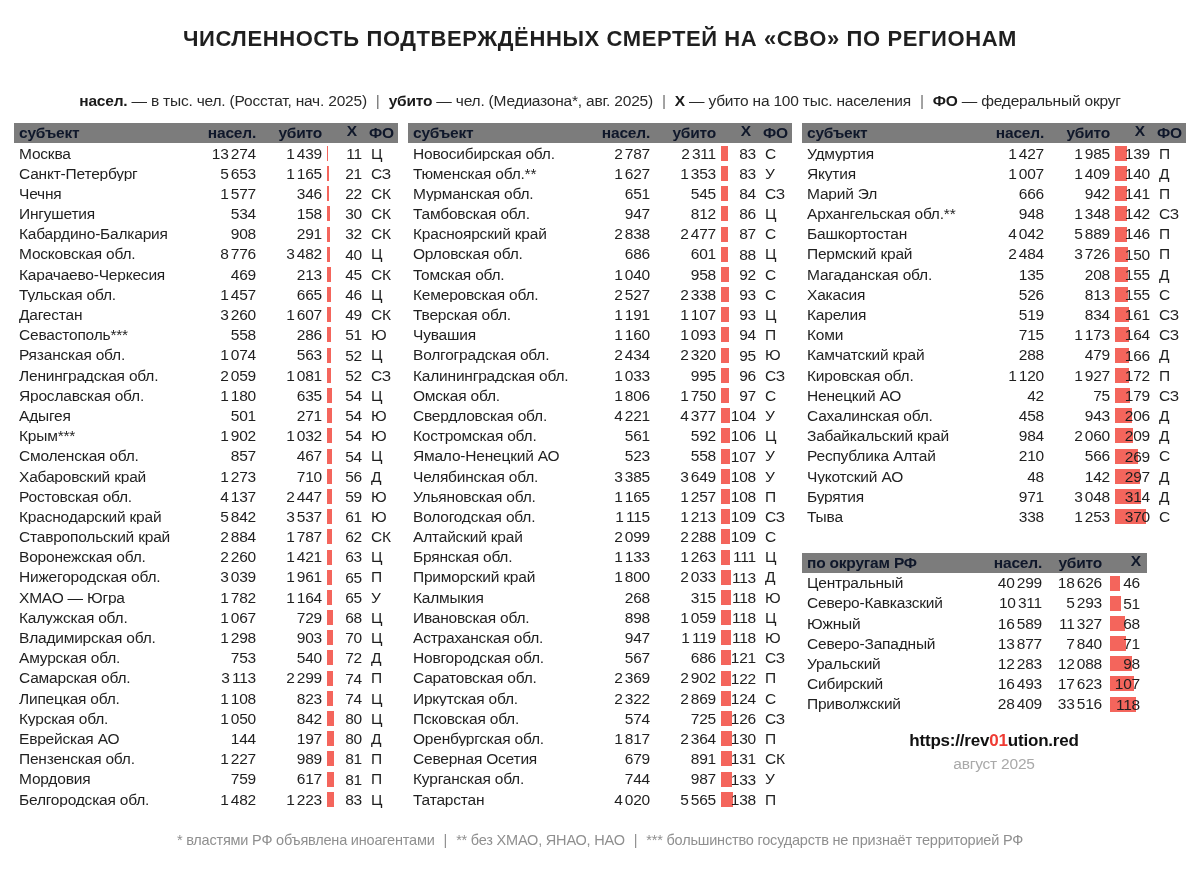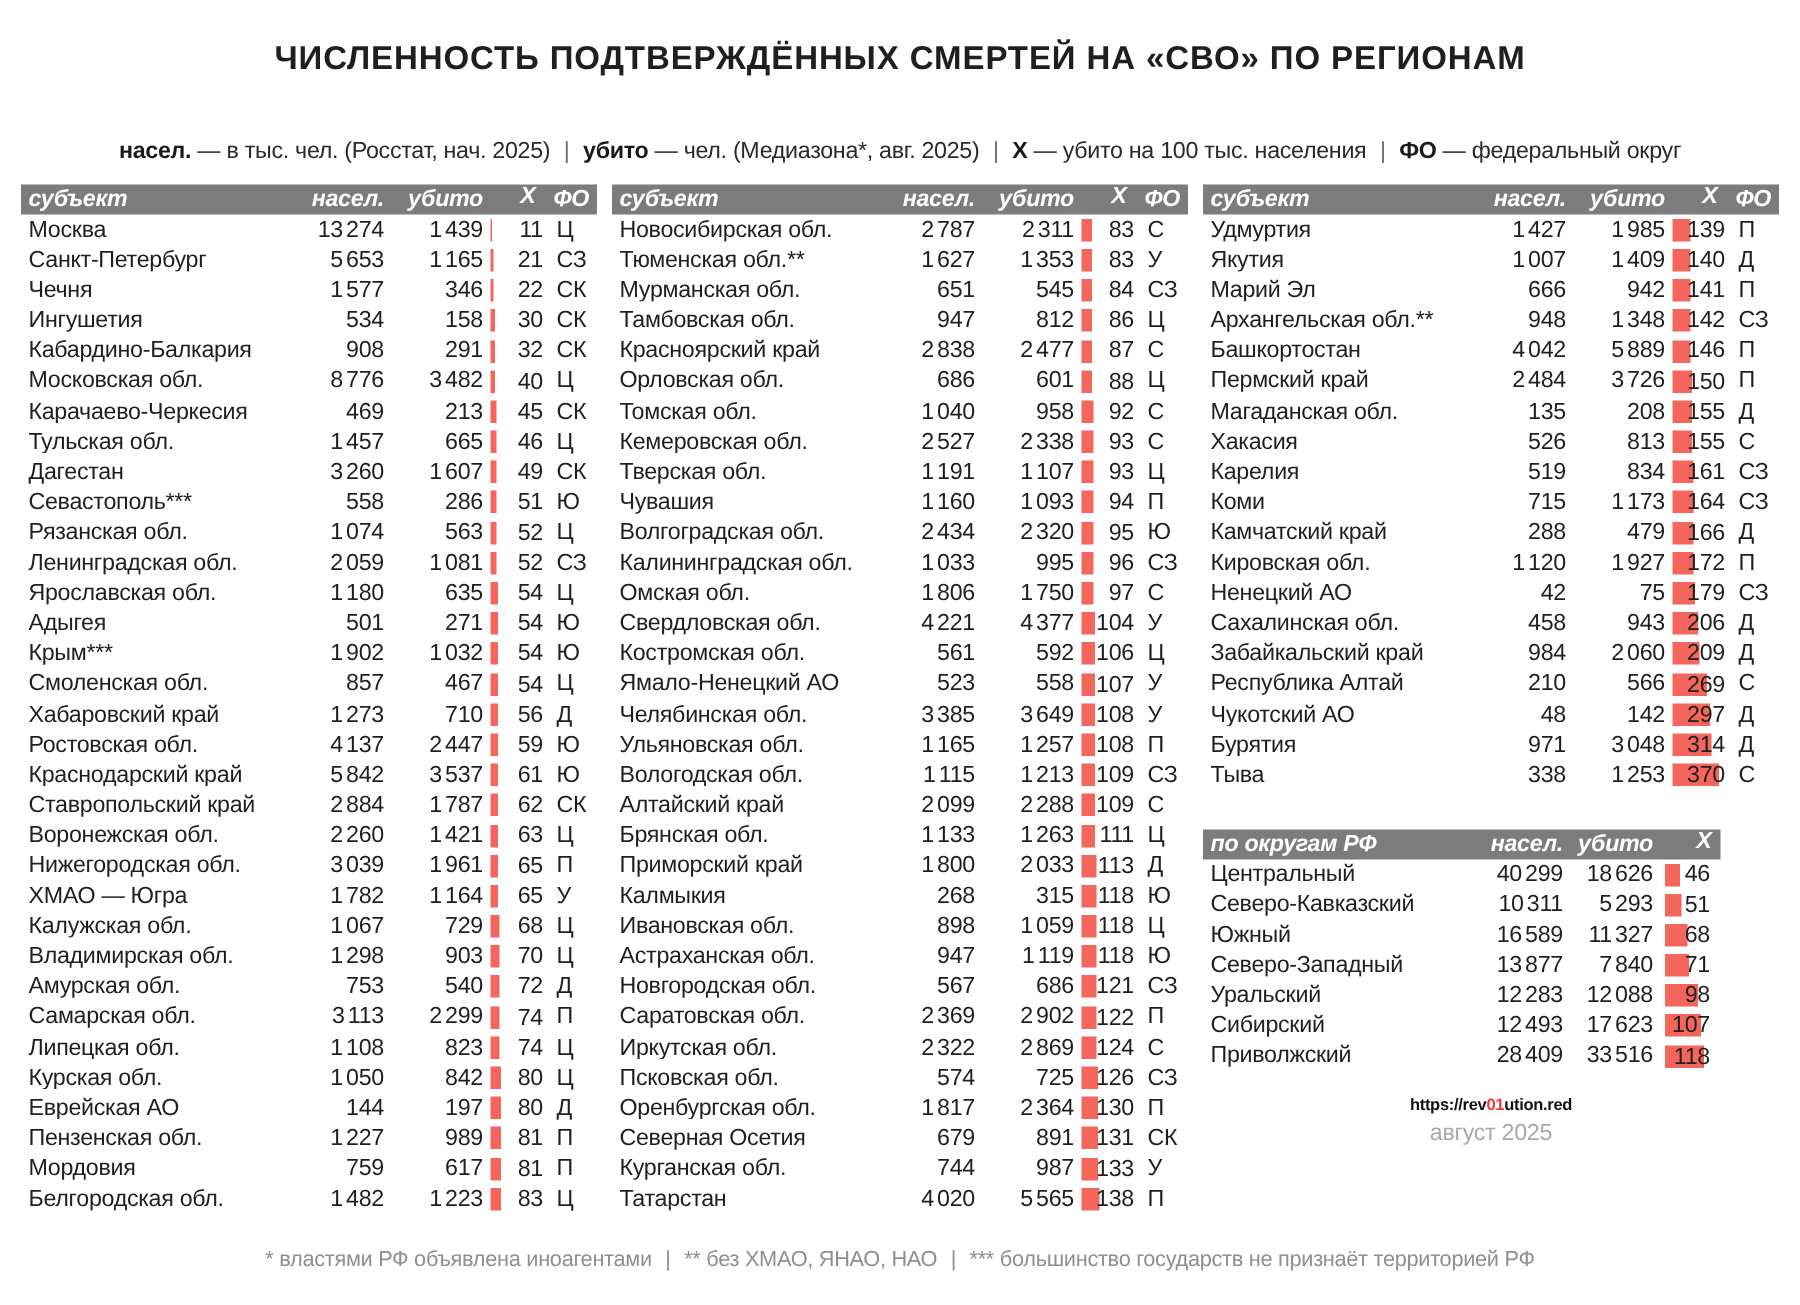--- a/index.html
+++ b/index.html
@@ -33,26 +33,25 @@
   .tables-row {
     margin-top: 13px;
     display: flex;
     gap: 10px;
     align-items: flex-start;
   }
   .colwrap { width: 384px; display: flex; flex-direction: column; }
 
   .thead {
     background: #7c7c7c;
-    color: #ffffff;
+    color: #0f172a;
     font-weight: bold;
     height: 21px;
     font-size: 15px;
     align-items: center;
-    font-style: italic;
   }
   .trow {
     display: grid;
     grid-template-columns: 176px 66px 66px 41px 1fr;
     height: 20.2px;
     align-items: center;
     font-size: 15.5px;
     letter-spacing: -0.2px;
     line-height: 1;
   }
@@ -73,21 +72,21 @@
   .thead .c-fo { padding-left: 6px; }
 
   .trow.muted, .trow.muted .c-name, .trow.muted .c-num, .trow.muted .c-x { color: #9b9b9b; }
   .trow.muted .c-name { font-weight: bold; }
 
   .districts { margin-top: 26px; }
 
   .urlblock {
     margin-top: 17px;
     text-align: center;
-    font-size: 11px;
+    font-size: 17px;
     font-weight: bold;
     color: #111111;
     letter-spacing: -0.2px;
   }
   .urlblock .hl { color: #ef3b33; }
   .dateblock {
     margin-top: 4px;
     text-align: center;
     font-size: 15.5px;
     color: #a9a9a9;
@@ -780,21 +779,21 @@
               <div class="c-x"><span class="xbar" style="width: 15.7px;"></span><span class="xval">71</span></div>
             </div>
             <div class="trow">
               <div class="c-name">Уральский</div>
               <div class="c-num">12 283</div>
               <div class="c-num">12 088</div>
               <div class="c-x"><span class="xbar" style="width: 21.7px;"></span><span class="xval">98</span></div>
             </div>
             <div class="trow">
               <div class="c-name">Сибирский</div>
-              <div class="c-num">12 493</div>
+              <div class="c-num">16 493</div>
               <div class="c-num">17 623</div>
               <div class="c-x"><span class="xbar" style="width: 23.7px;"></span><span class="xval">107</span></div>
             </div>
             <div class="trow">
               <div class="c-name">Приволжский</div>
               <div class="c-num">28 409</div>
               <div class="c-num">33 516</div>
               <div class="c-x"><span class="xbar" style="width: 26.1px;"></span><span class="xval">118</span></div>
             </div>
           </div>

